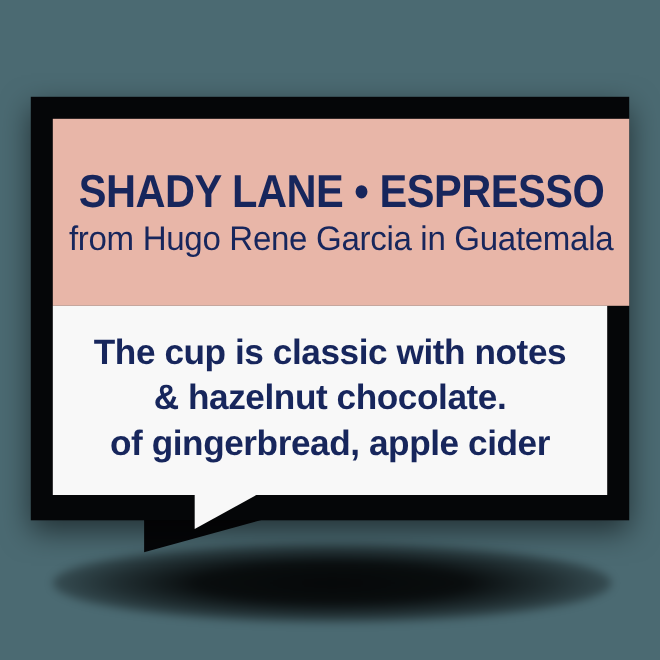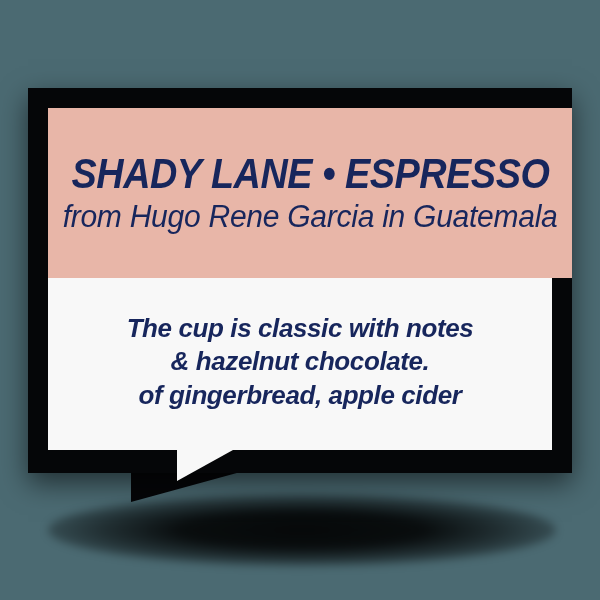--- a/index.html
+++ b/index.html
@@ -13,21 +13,20 @@
     font-family: "Liberation Sans", sans-serif;
     background: #4b6a72;
     position: relative;
   }
 
   #stage {
     position: absolute;
     inset: 0;
     width: 552px;
     height: 600px;
-    font-style: italic;
   }
 
   
   .ground-shadow {
     position: absolute;
     left: 48px;
     top: 494px;
     width: 508px;
     height: 72px;
     border-radius: 50%;
@@ -133,21 +132,21 @@
     transform-origin: center center;
     white-space: nowrap;
     margin: 0;
     text-align: center;
   }
 
   .desc {
     color: #17265c;
     font-family: "Liberation Sans", sans-serif;
     font-weight: bold;
-    font-size: 26px;
+    font-size: 32px;
     line-height: 1.29;
     letter-spacing: -0.4px;
     text-align: center;
     margin: 0;
     padding-bottom: 4px;
   }
   .desc span { display: block; white-space: nowrap; }
 </style>
 </head>
 <body style="background: rgb(75, 106, 114);">

